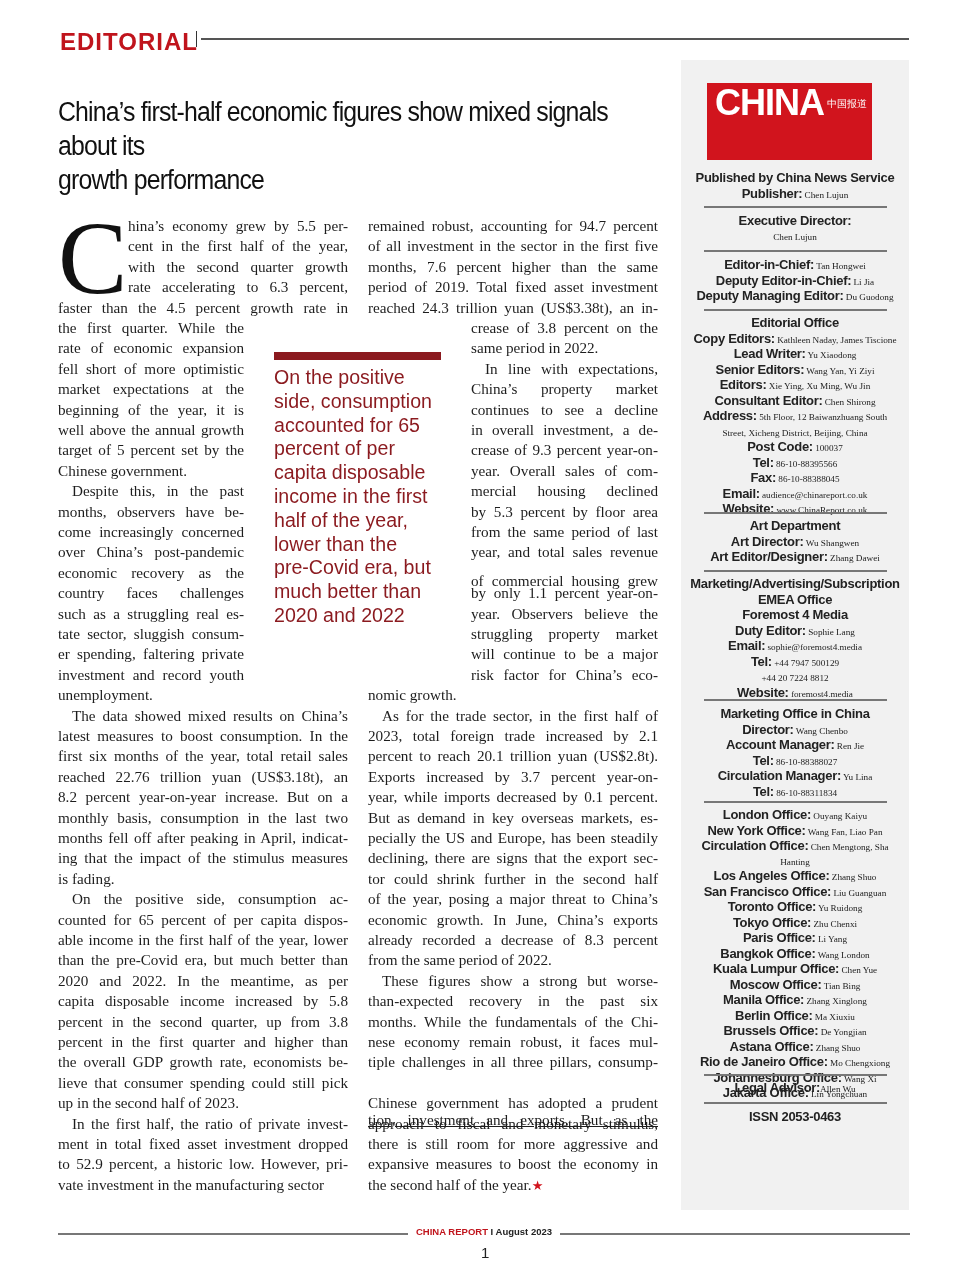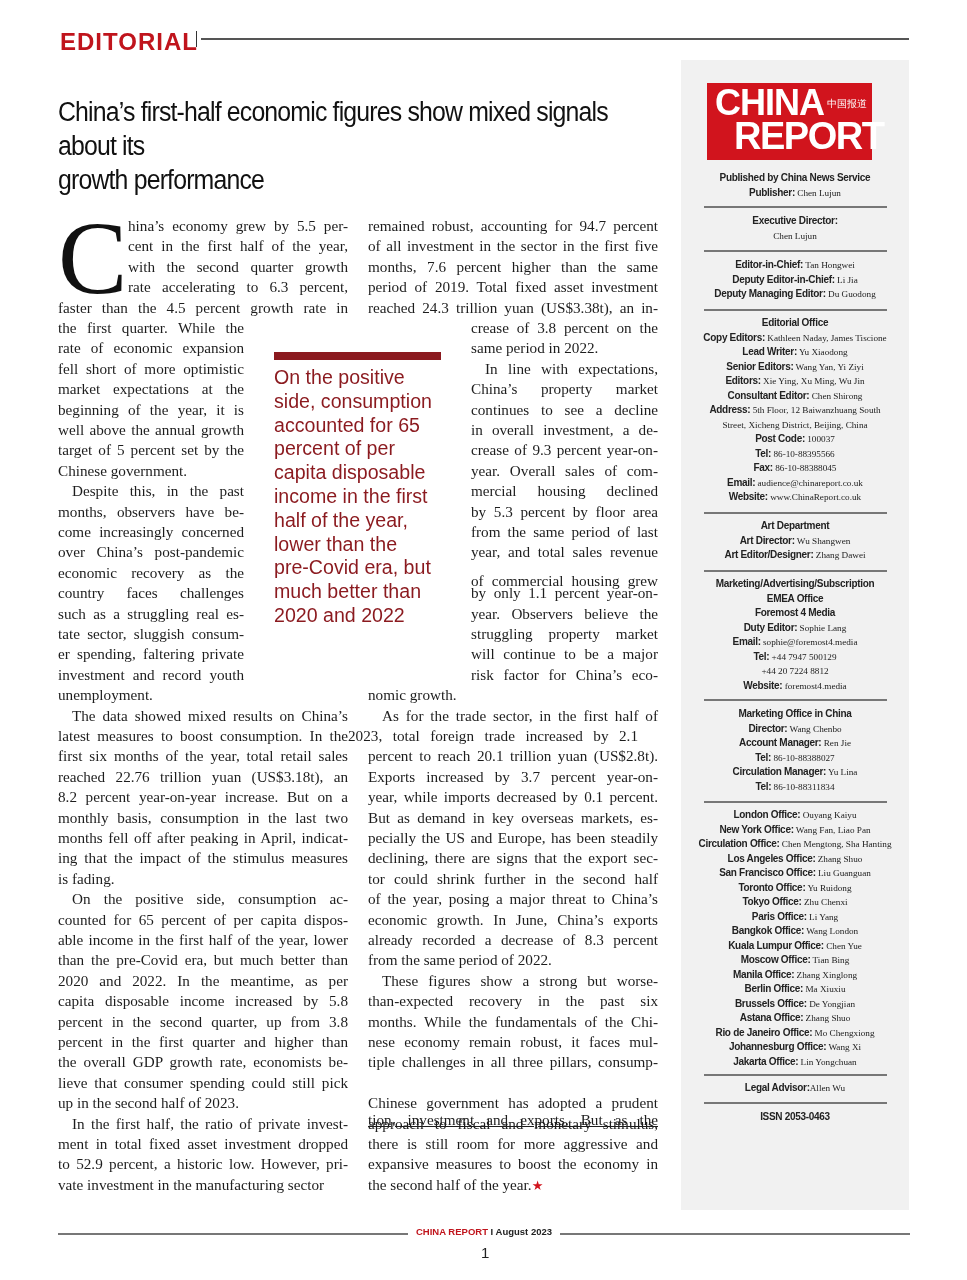--- a/index.html
+++ b/index.html
@@ -25,21 +25,21 @@
              font-size:19.6px; line-height:23.8px; color:#8b1a1f; }
   
   .sidebar { left:681px; top:60px; width:228px; height:1150px; background:#f1f1f1; }
   .logo { left:707px; top:83px; width:165px; height:77px; background:#d1141d; }
   .logo-china { position:absolute; left:8px; top:2px; font-family:"Liberation Sans", sans-serif; font-weight:bold;
                 font-size:36px; line-height:36px; color:#fff; letter-spacing:-1px; }
   .logo-report { position:absolute; left:27px; top:33px; font-family:"Liberation Sans", sans-serif; font-weight:bold;
                  font-size:38px; line-height:40px; color:#fff; letter-spacing:-1.5px; }
   .logo-cn { position:absolute; left:120px; top:14px; font-size:10px; color:#fff; font-weight:normal; font-family:"DejaVu Sans", sans-serif; }
   .sb-block { position:absolute; left:690px; width:210px; text-align:center; font-size:9.2px; line-height:14.5px; color:#222; }
-  .sb-block b { font-family:"Liberation Sans", sans-serif; font-weight:bold; font-size:10px; letter-spacing:-0.3px; }
+  .sb-block b { font-family:"Liberation Sans", sans-serif; font-weight:bold; font-size:13px; letter-spacing:-0.3px; }
   .sb-block span.v { font-family:"Liberation Serif", serif; }
   .sb-rule { position:absolute; left:704px; width:183px; height:2px; background:#777; }
   
   .foot-rule { position:absolute; top:1233px; height:2px; background:#777; }
   .foot-text { left:416px; top:1226px; font-family:"Liberation Sans", sans-serif; font-size:9.5px; font-weight:bold; color:#222; }
   .foot-brand { color:#c0141c; }
   .page-num { left:481px; top:1244px; font-family:"Liberation Sans", sans-serif; font-size:15px; color:#222; }
   .star { color:#d1141d; font-size:13px; }
 </style>
 </head>
@@ -125,21 +125,21 @@
     <div class="line" style="left: 471px; top: 522px; width: 187px;">from the same period of last</div>
     <div class="line" style="left: 471px; top: 542.4px; width: 187px;">year, and total sales revenue</div>
     <div class="line" style="left: 471px; top: 562.8px; width: 187px; margin-top: 8px;">of commercial housing grew</div>
     <div class="line" style="left: 471px; top: 583.2px; width: 187px;">by only 1.1 percent year-on-</div>
     <div class="line" style="left: 471px; top: 603.6px; width: 187px;">year. Observers believe the</div>
     <div class="line" style="left: 471px; top: 624px; width: 187px;">struggling property market</div>
     <div class="line" style="left: 471px; top: 644.4px; width: 187px;">will continue to be a major</div>
     <div class="line" style="left: 471px; top: 664.8px; width: 187px;">risk factor for China’s eco-</div>
     <div class="line last" style="left: 368px; top: 685.2px; width: 290px;">nomic growth.</div>
     <div class="line" style="left: 368px; top: 705.6px; width: 290px; text-indent: 14px;">As for the trade sector, in the first half of</div>
-    <div class="line" style="left: 348px; top: 726px; width: 290px;">2023, total foreign trade increased by 2.1</div>
+    <div class="line" style="left: 368px; top: 726px; width: 290px;">2023, total foreign trade increased by 2.1</div>
     <div class="line" style="left: 368px; top: 746.4px; width: 290px;">percent to reach 20.1 trillion yuan (US$2.8t).</div>
     <div class="line" style="left: 368px; top: 766.8px; width: 290px;">Exports increased by 3.7 percent year-on-</div>
     <div class="line" style="left: 368px; top: 787.2px; width: 290px;">year, while imports decreased by 0.1 percent.</div>
     <div class="line" style="left: 368px; top: 807.6px; width: 290px;">But as demand in key overseas markets, es-</div>
     <div class="line" style="left: 368px; top: 828px; width: 290px;">pecially the US and Europe, has been steadily</div>
     <div class="line" style="left: 368px; top: 848.4px; width: 290px;">declining, there are signs that the export sec-</div>
     <div class="line" style="left: 368px; top: 868.8px; width: 290px;">tor could shrink further in the second half</div>
     <div class="line" style="left: 368px; top: 889.2px; width: 290px;">of the year, posing a major threat to China’s</div>
     <div class="line" style="left: 368px; top: 909.6px; width: 290px;">economic growth. In June, China’s exports</div>
     <div class="line" style="left: 368px; top: 930px; width: 290px;">already recorded a decrease of 8.3 percent</div>
@@ -169,21 +169,20 @@
     <div>lower than the</div>
     <div>pre-Covid era, but</div>
     <div>much better than</div>
     <div>2020 and 2022</div>
   </div>
 
 <div class="abs sidebar"></div>
 <div class="abs logo">
   <span class="logo-china">CHINA</span>
   <span class="logo-cn">中国报道</span>
-  <span class="logo-report">REPORT</span>
 </div>
 
 <div class="sb-block" style="top:171px;">
   <div><b>Published by China News Service</b></div>
   <div><b>Publisher:</b> <span class="v">Chen Lujun</span></div>
 </div>
 <div class="sb-rule" style="top:206px;"></div>
 
 <div class="sb-block" style="top:214px;">
   <div><b>Executive Director:</b></div>

